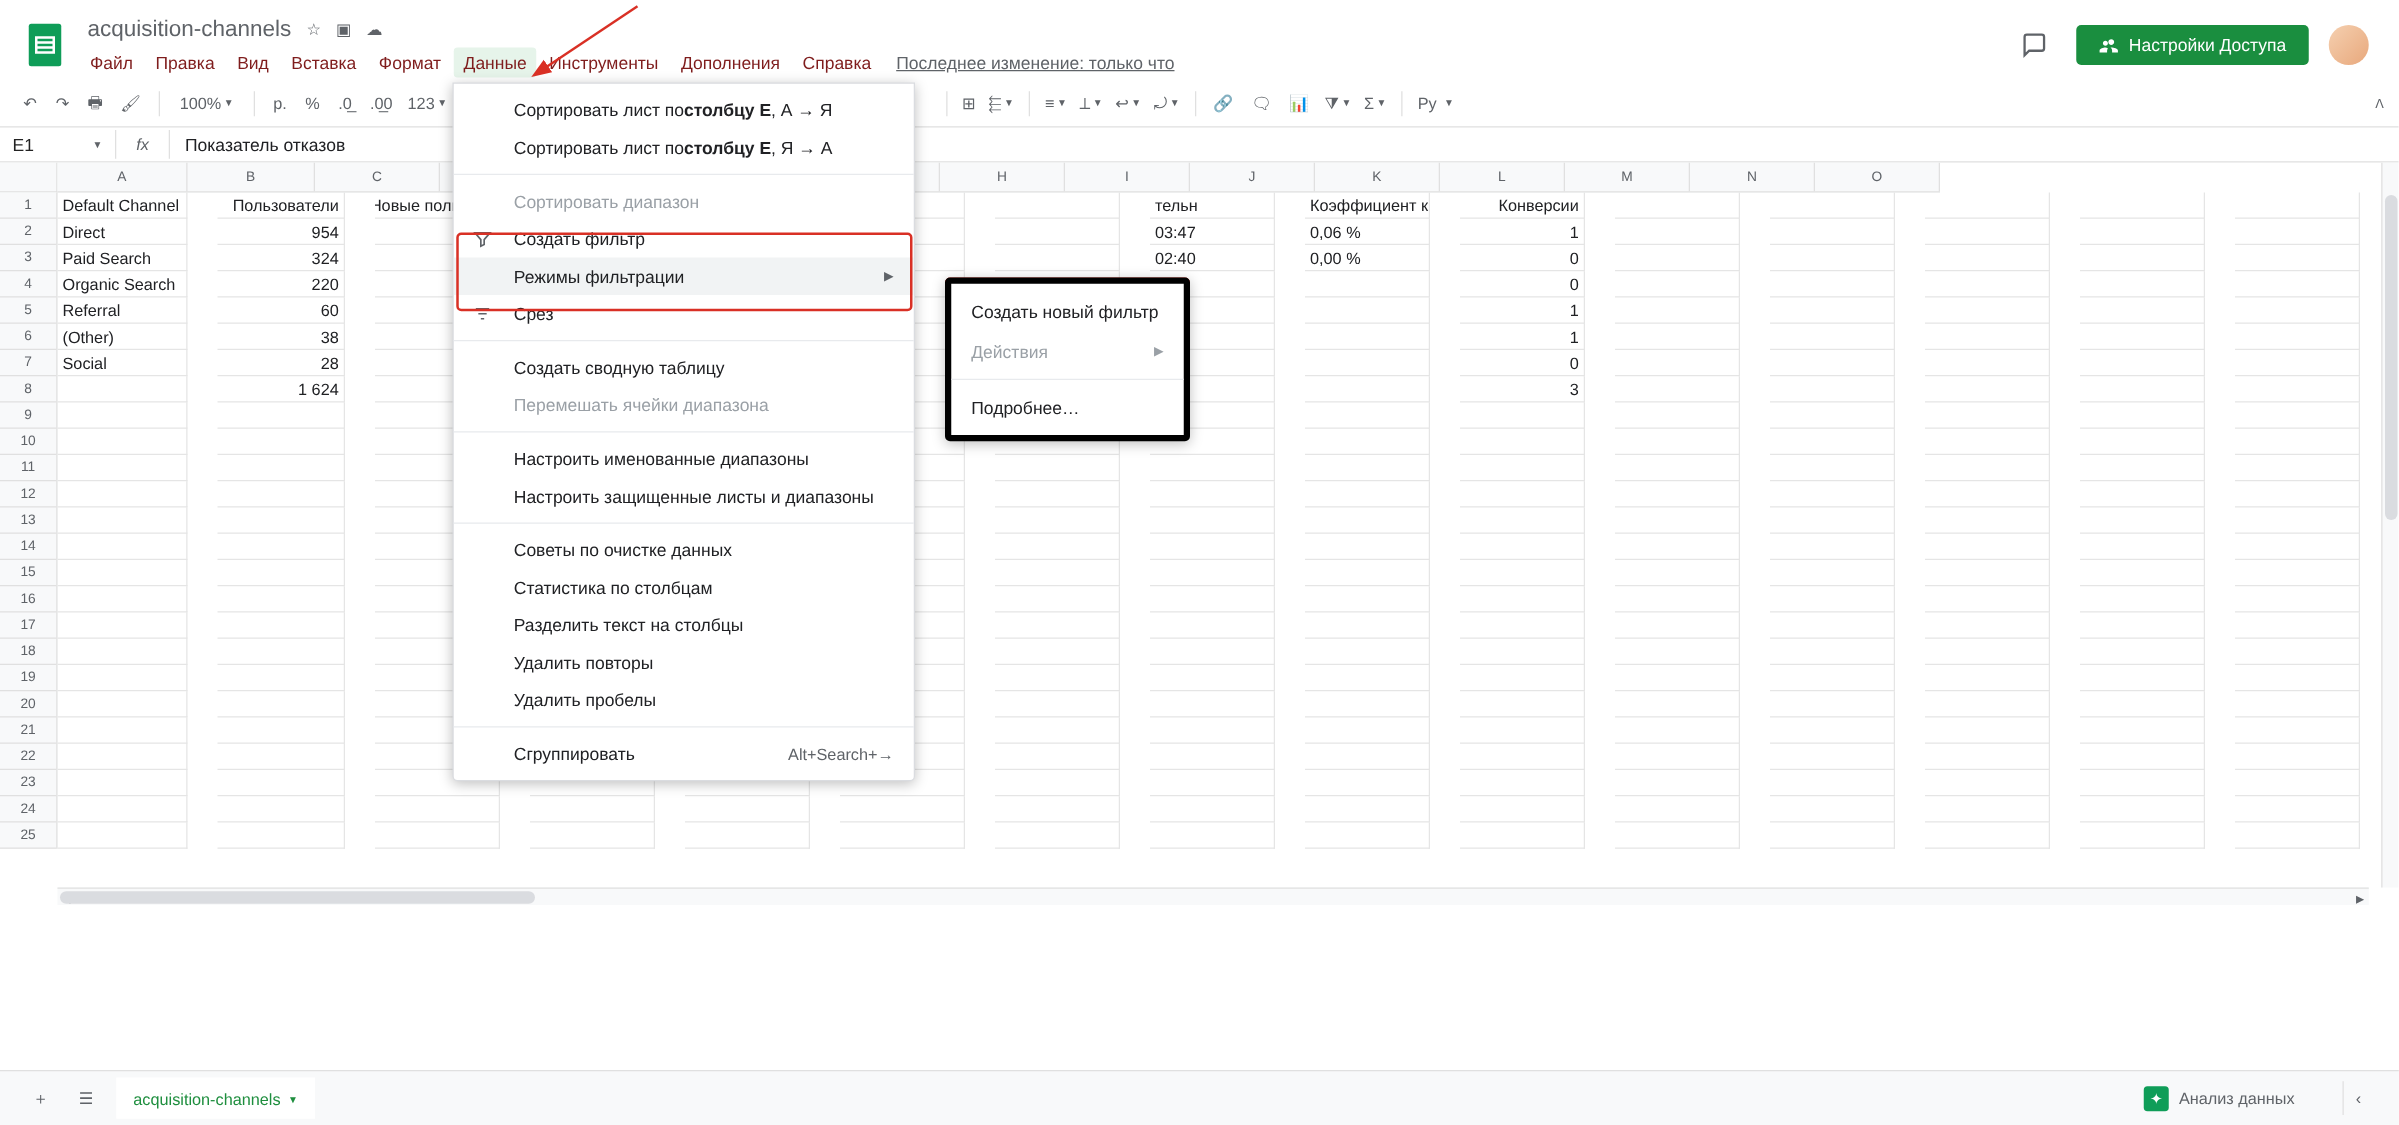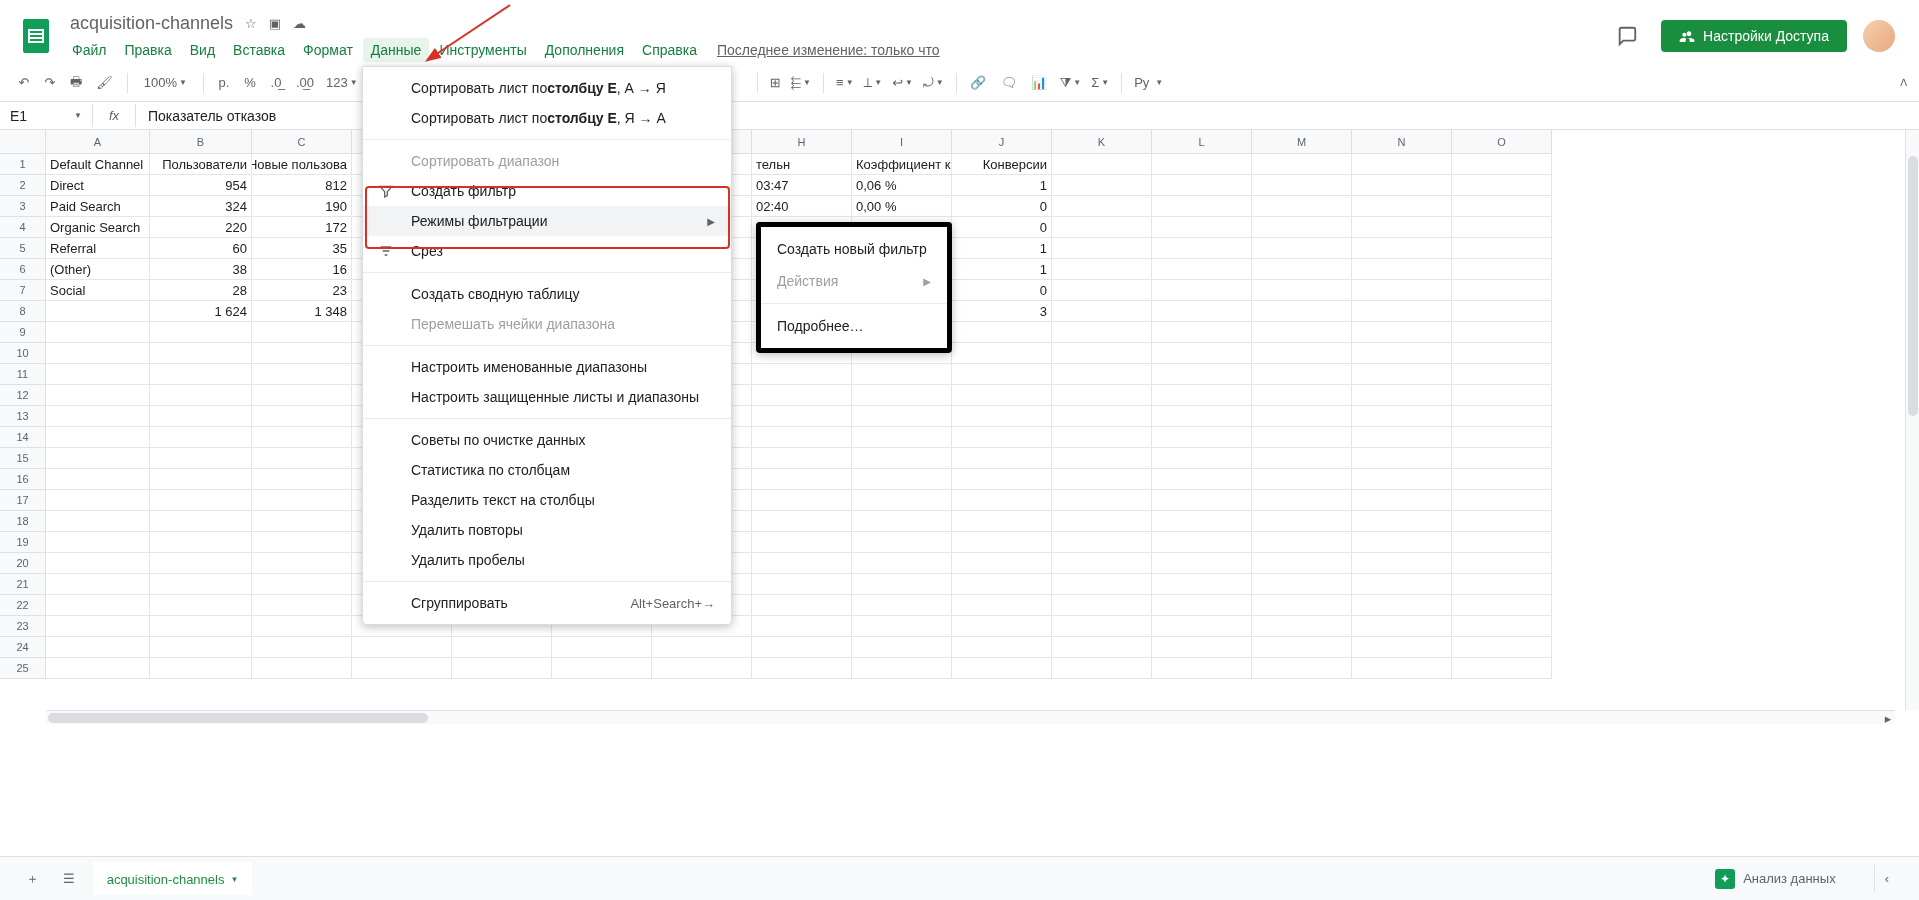--- a/index.html
+++ b/index.html
@@ -9,21 +9,21 @@
 .header { display: flex; align-items: center; padding: 8px 8px 0 8px; height: 64px; }
 .app-icon { width: 40px; height: 40px; display: flex; align-items: center; justify-content: center; margin-left: 8px; }
 .app-icon .sheet { width: 26px; height: 34px; background: #0f9d58; border-radius: 2px; position: relative; }
 .app-icon .sheet::after { content: ""; position: absolute; top: 10px; left: 5px; width: 16px; height: 14px; border: 2px solid #fff; box-sizing: border-box; }
 .app-icon .sheet::before { content: ""; position: absolute; top: 14px; left: 5px; right: 5px; height: 2px; background: #fff; box-shadow: 0 4px 0 #fff; }
 .title-area { margin-left: 8px; }
 .doc-title { font-size: 18px; color: #5f6368; padding: 2px 6px; display: inline-block; }
 .title-icons { display: inline-flex; align-items: center; gap: 12px; color: #5f6368; margin-left: 6px; }
 .title-icons span { cursor: pointer; }
 .menu-bar { display: flex; gap: 2px; margin-top: 2px; }
-.menu-item { padding: 4px 8px; font-size: 14px; color: #15803d; cursor: pointer; border-radius: 3px; }
+.menu-item { padding: 4px 8px; font-size: 14px; color: #7f1d1d; cursor: pointer; border-radius: 3px; }
 .menu-item.active { background: #e6f4ea; }
 .last-edit { padding: 4px 10px; color: #5f6368; text-decoration: underline; font-size: 14px; cursor: pointer; }
 .header-right { margin-left: auto; display: flex; align-items: center; gap: 16px; margin-right: 16px; }
 .comment-btn { width: 36px; height: 36px; display: flex; align-items: center; justify-content: center; color: #5f6368; cursor: pointer; }
 .share-btn { background: #1a8e3f; color: #fff; border-radius: 4px; padding: 8px 18px; font-size: 14px; font-weight: 500; display: flex; align-items: center; gap: 8px; cursor: pointer; }
 .avatar { width: 32px; height: 32px; border-radius: 50%; background: linear-gradient(135deg,#f5d0b0,#e8a87c); cursor: pointer; }
 
 
 .toolbar { height: 38px; border-bottom: 1px solid #e0e0e0; display: flex; align-items: center; padding: 0 12px; gap: 2px; color: #5f6368; }
 .tb-btn { padding: 4px 6px; cursor: pointer; display: flex; align-items: center; justify-content: center; min-width: 24px; border-radius: 2px; }
@@ -40,21 +40,21 @@
 .formula-content { padding: 0 12px; font-size: 14px; flex: 1; }
 
 
 .grid-area { position: relative; height: 594px; overflow: hidden; }
 .corner { position: absolute; width: 46px; height: 24px; background: #f8f9fa; border-right: 1px solid #e0e0e0; border-bottom: 1px solid #e0e0e0; }
 .col-headers { position: absolute; left: 46px; top: 0; height: 24px; display: flex; background: #f8f9fa; border-bottom: 1px solid #e0e0e0; }
 .col-h { border-right: 1px solid #e0e0e0; display: flex; align-items: center; justify-content: center; font-size: 11px; color: #5f6368; }
 .row-headers { position: absolute; top: 24px; left: 0; width: 46px; background: #f8f9fa; border-right: 1px solid #e0e0e0; }
 .row-h { height: 21px; border-bottom: 1px solid #e0e0e0; display: flex; align-items: center; justify-content: center; font-size: 11px; color: #5f6368; }
 .cells { position: absolute; left: 46px; top: 24px; }
-.row { display: flex; height: 21px; }
+.row { display: flex; height: 21px; gap: 24px; }
 .cell { border-right: 1px solid #e5e5e5; border-bottom: 1px solid #e5e5e5; padding: 0 4px; font-size: 13px; display: flex; align-items: center; overflow: hidden; white-space: nowrap; }
 .cell.num { justify-content: flex-end; text-align: center; }
 
 
 .dropdown { position: absolute; top: 66px; left: 362px; width: 370px; background: #fff; box-shadow: 0 2px 10px rgba(0,0,0,0.25); border-radius: 0 0 4px 4px; border: 1px solid #dadce0; z-index: 100; padding: 6px 0; }
 .dd-item { padding: 7px 16px 7px 48px; font-size: 14px; color: #202124; cursor: pointer; position: relative; display: flex; align-items: center; }
 .dd-item.disabled { color: #9aa0a6; cursor: default; }
 .dd-item.hover { background: #f1f3f4; }
 .dd-item .dd-icon { position: absolute; left: 14px; width: 18px; display: flex; justify-content: center; color: #5f6368; }
 .dd-item .shortcut { margin-left: auto; color: #5f6368; font-size: 13px; }

